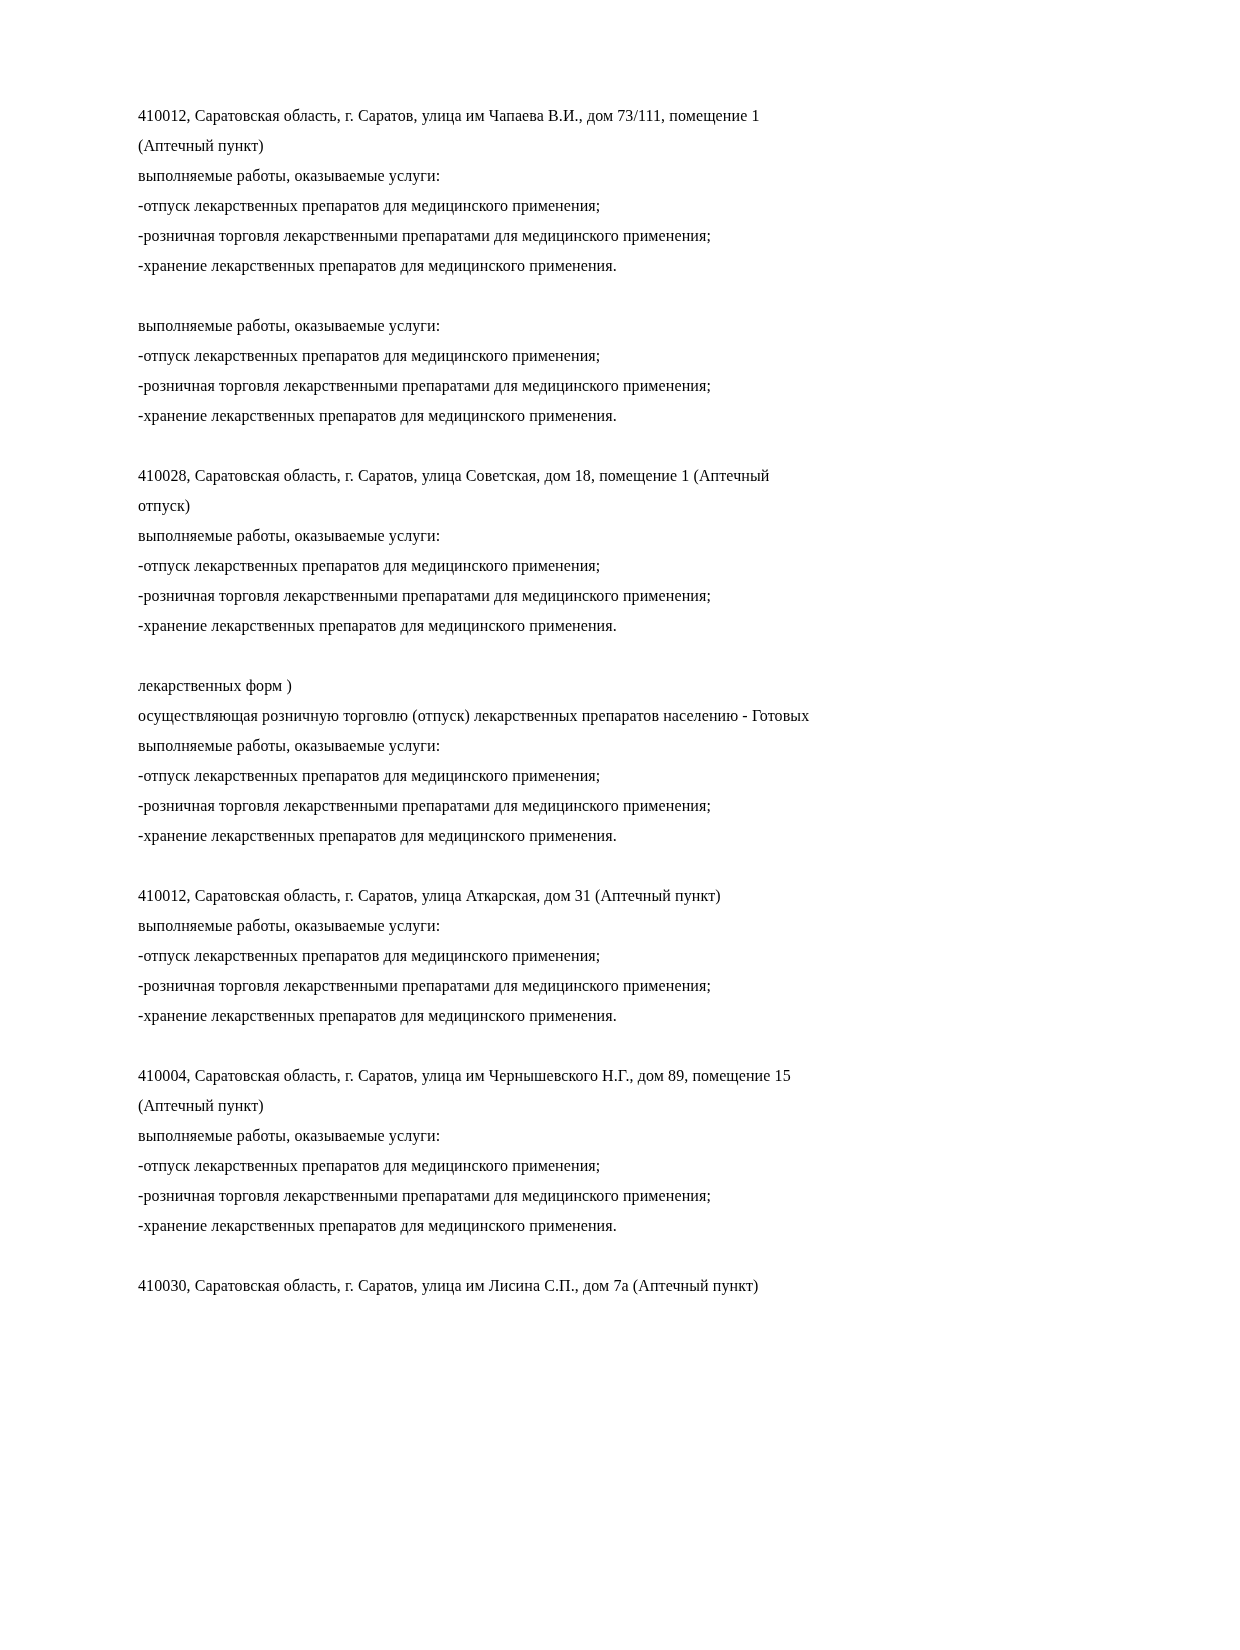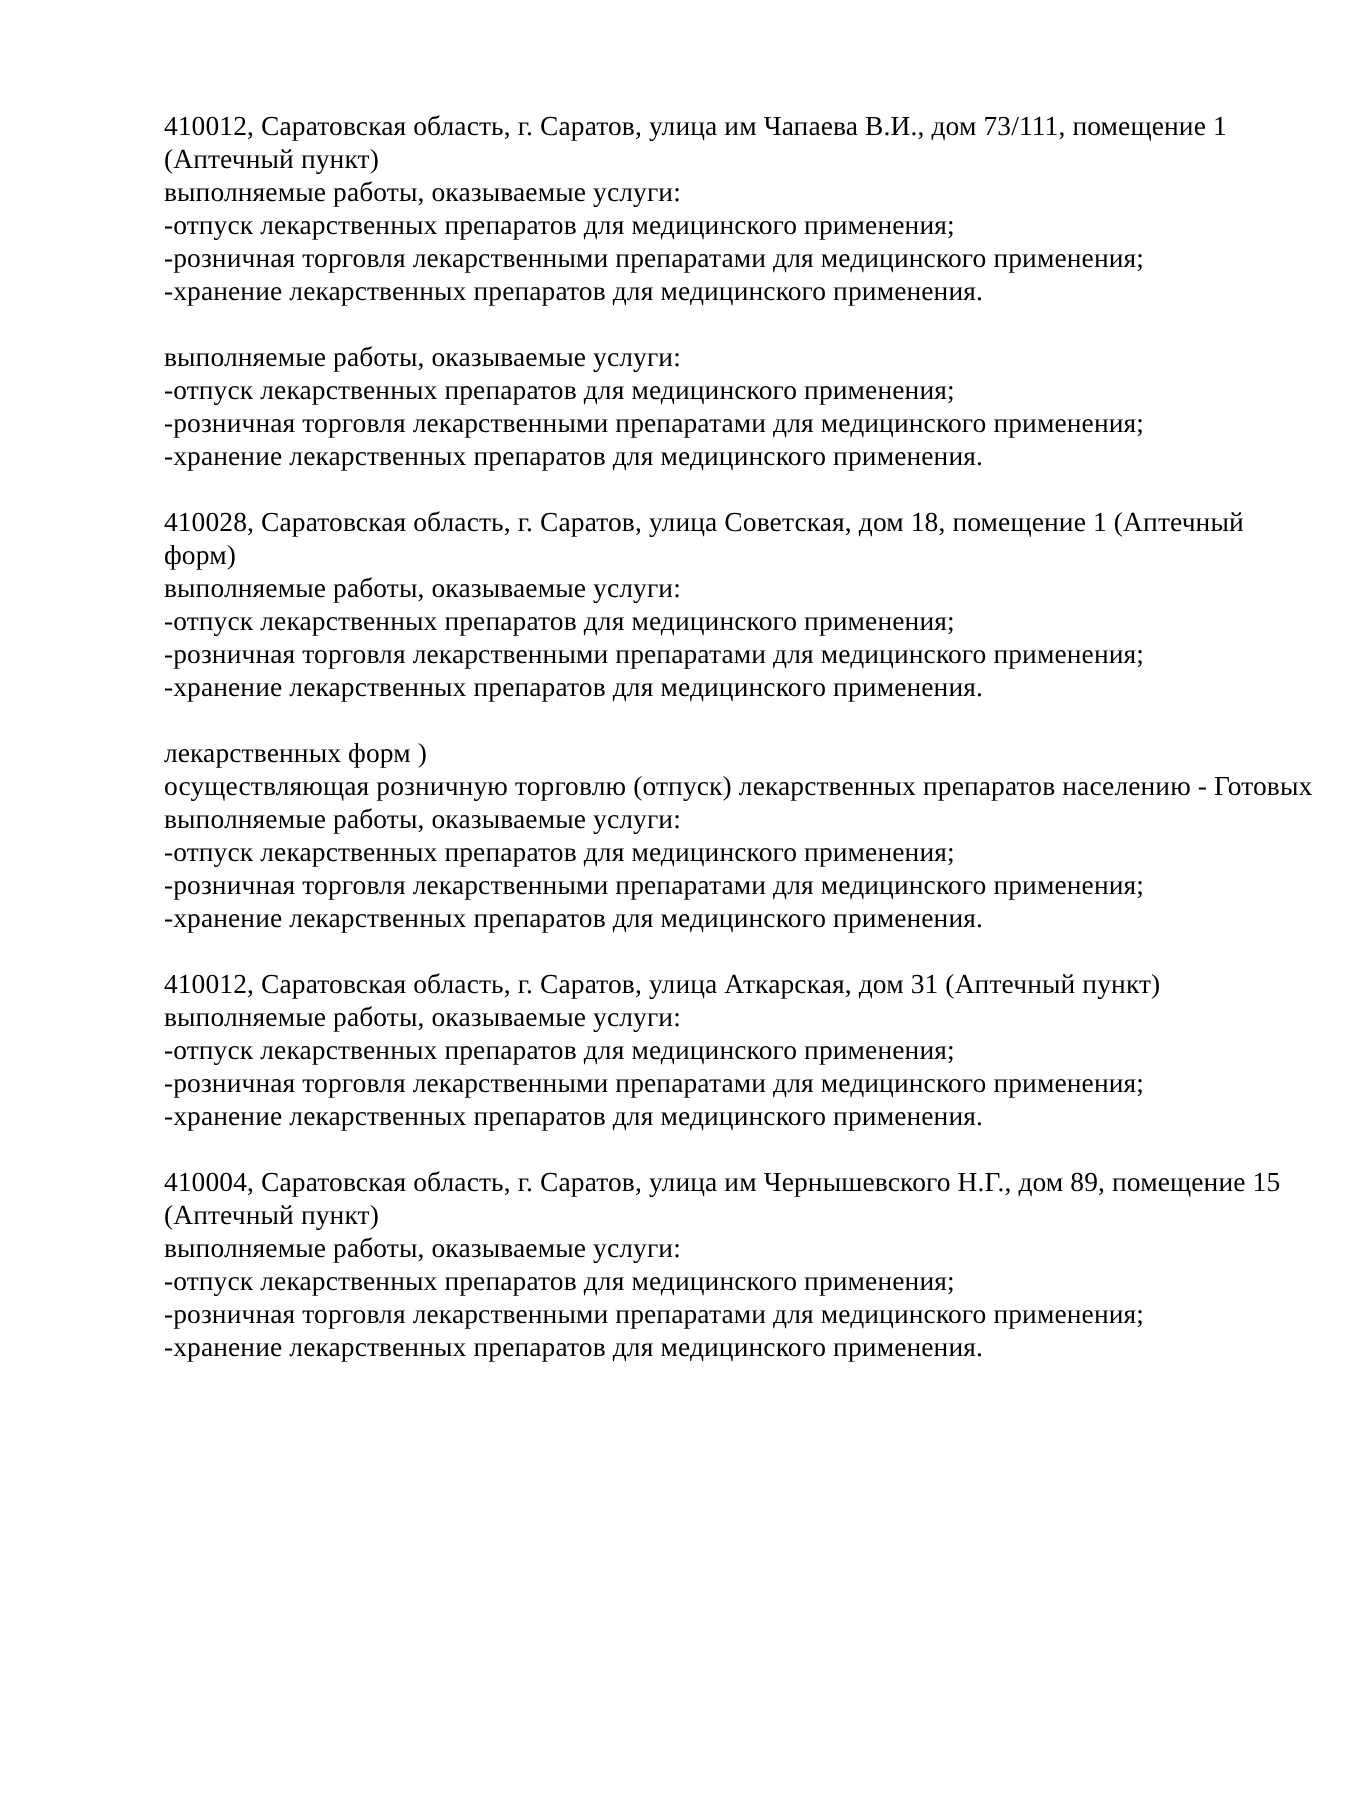--- a/index.html
+++ b/index.html
@@ -16,23 +16,23 @@
   }
   .page {
     position: relative;
     width: 1240px;
     height: 1650px;
     background: #ffffff;
   }
   .content {
     position: absolute;
     top: 101px;
-    left: 149px;
+    left: 138px;
     width: 990px;
-    font-size: 25px;
+    font-size: 16px;
     line-height: 30px;
   }
   .block {
     margin: 0 0 30px 0;
   }
   .block:last-child {
     margin-bottom: 0;
   }
   .line {
     white-space: nowrap;
@@ -56,21 +56,21 @@
 
     <div class="block">
       <div class="line">выполняемые работы, оказываемые услуги:</div>
       <div class="line">-отпуск лекарственных препаратов для медицинского применения;</div>
       <div class="line">-розничная торговля лекарственными препаратами для медицинского применения;</div>
       <div class="line">-хранение лекарственных препаратов для медицинского применения.</div>
     </div>
 
     <div class="block">
       <div class="line">410028, Саратовская область, г. Саратов, улица Советская, дом 18, помещение 1 (Аптечный</div>
-      <div class="line">форм)</div>
+      <div class="line">отпуск)</div>
       <div class="line">выполняемые работы, оказываемые услуги:</div>
       <div class="line">-отпуск лекарственных препаратов для медицинского применения;</div>
       <div class="line">-розничная торговля лекарственными препаратами для медицинского применения;</div>
       <div class="line">-хранение лекарственных препаратов для медицинского применения.</div>
     </div>
 
     <div class="block">
       <div class="line">лекарственных форм )</div>
       <div class="line">осуществляющая розничную торговлю (отпуск) лекарственных препаратов населению - Готовых</div>
       <div class="line">выполняемые работы, оказываемые услуги:</div>
@@ -89,15 +89,18 @@
 
     <div class="block">
       <div class="line">410004, Саратовская область, г. Саратов, улица им Чернышевского Н.Г., дом 89, помещение 15</div>
       <div class="line">(Аптечный пункт)</div>
       <div class="line">выполняемые работы, оказываемые услуги:</div>
       <div class="line">-отпуск лекарственных препаратов для медицинского применения;</div>
       <div class="line">-розничная торговля лекарственными препаратами для медицинского применения;</div>
       <div class="line">-хранение лекарственных препаратов для медицинского применения.</div>
     </div>
 
+    <div class="block">
+      <div class="line">410030, Саратовская область, г. Саратов, улица им Лисина С.П., дом 7а (Аптечный пункт)</div>
+    </div>
 
   </div>
 </div>
 
 </body></html>

